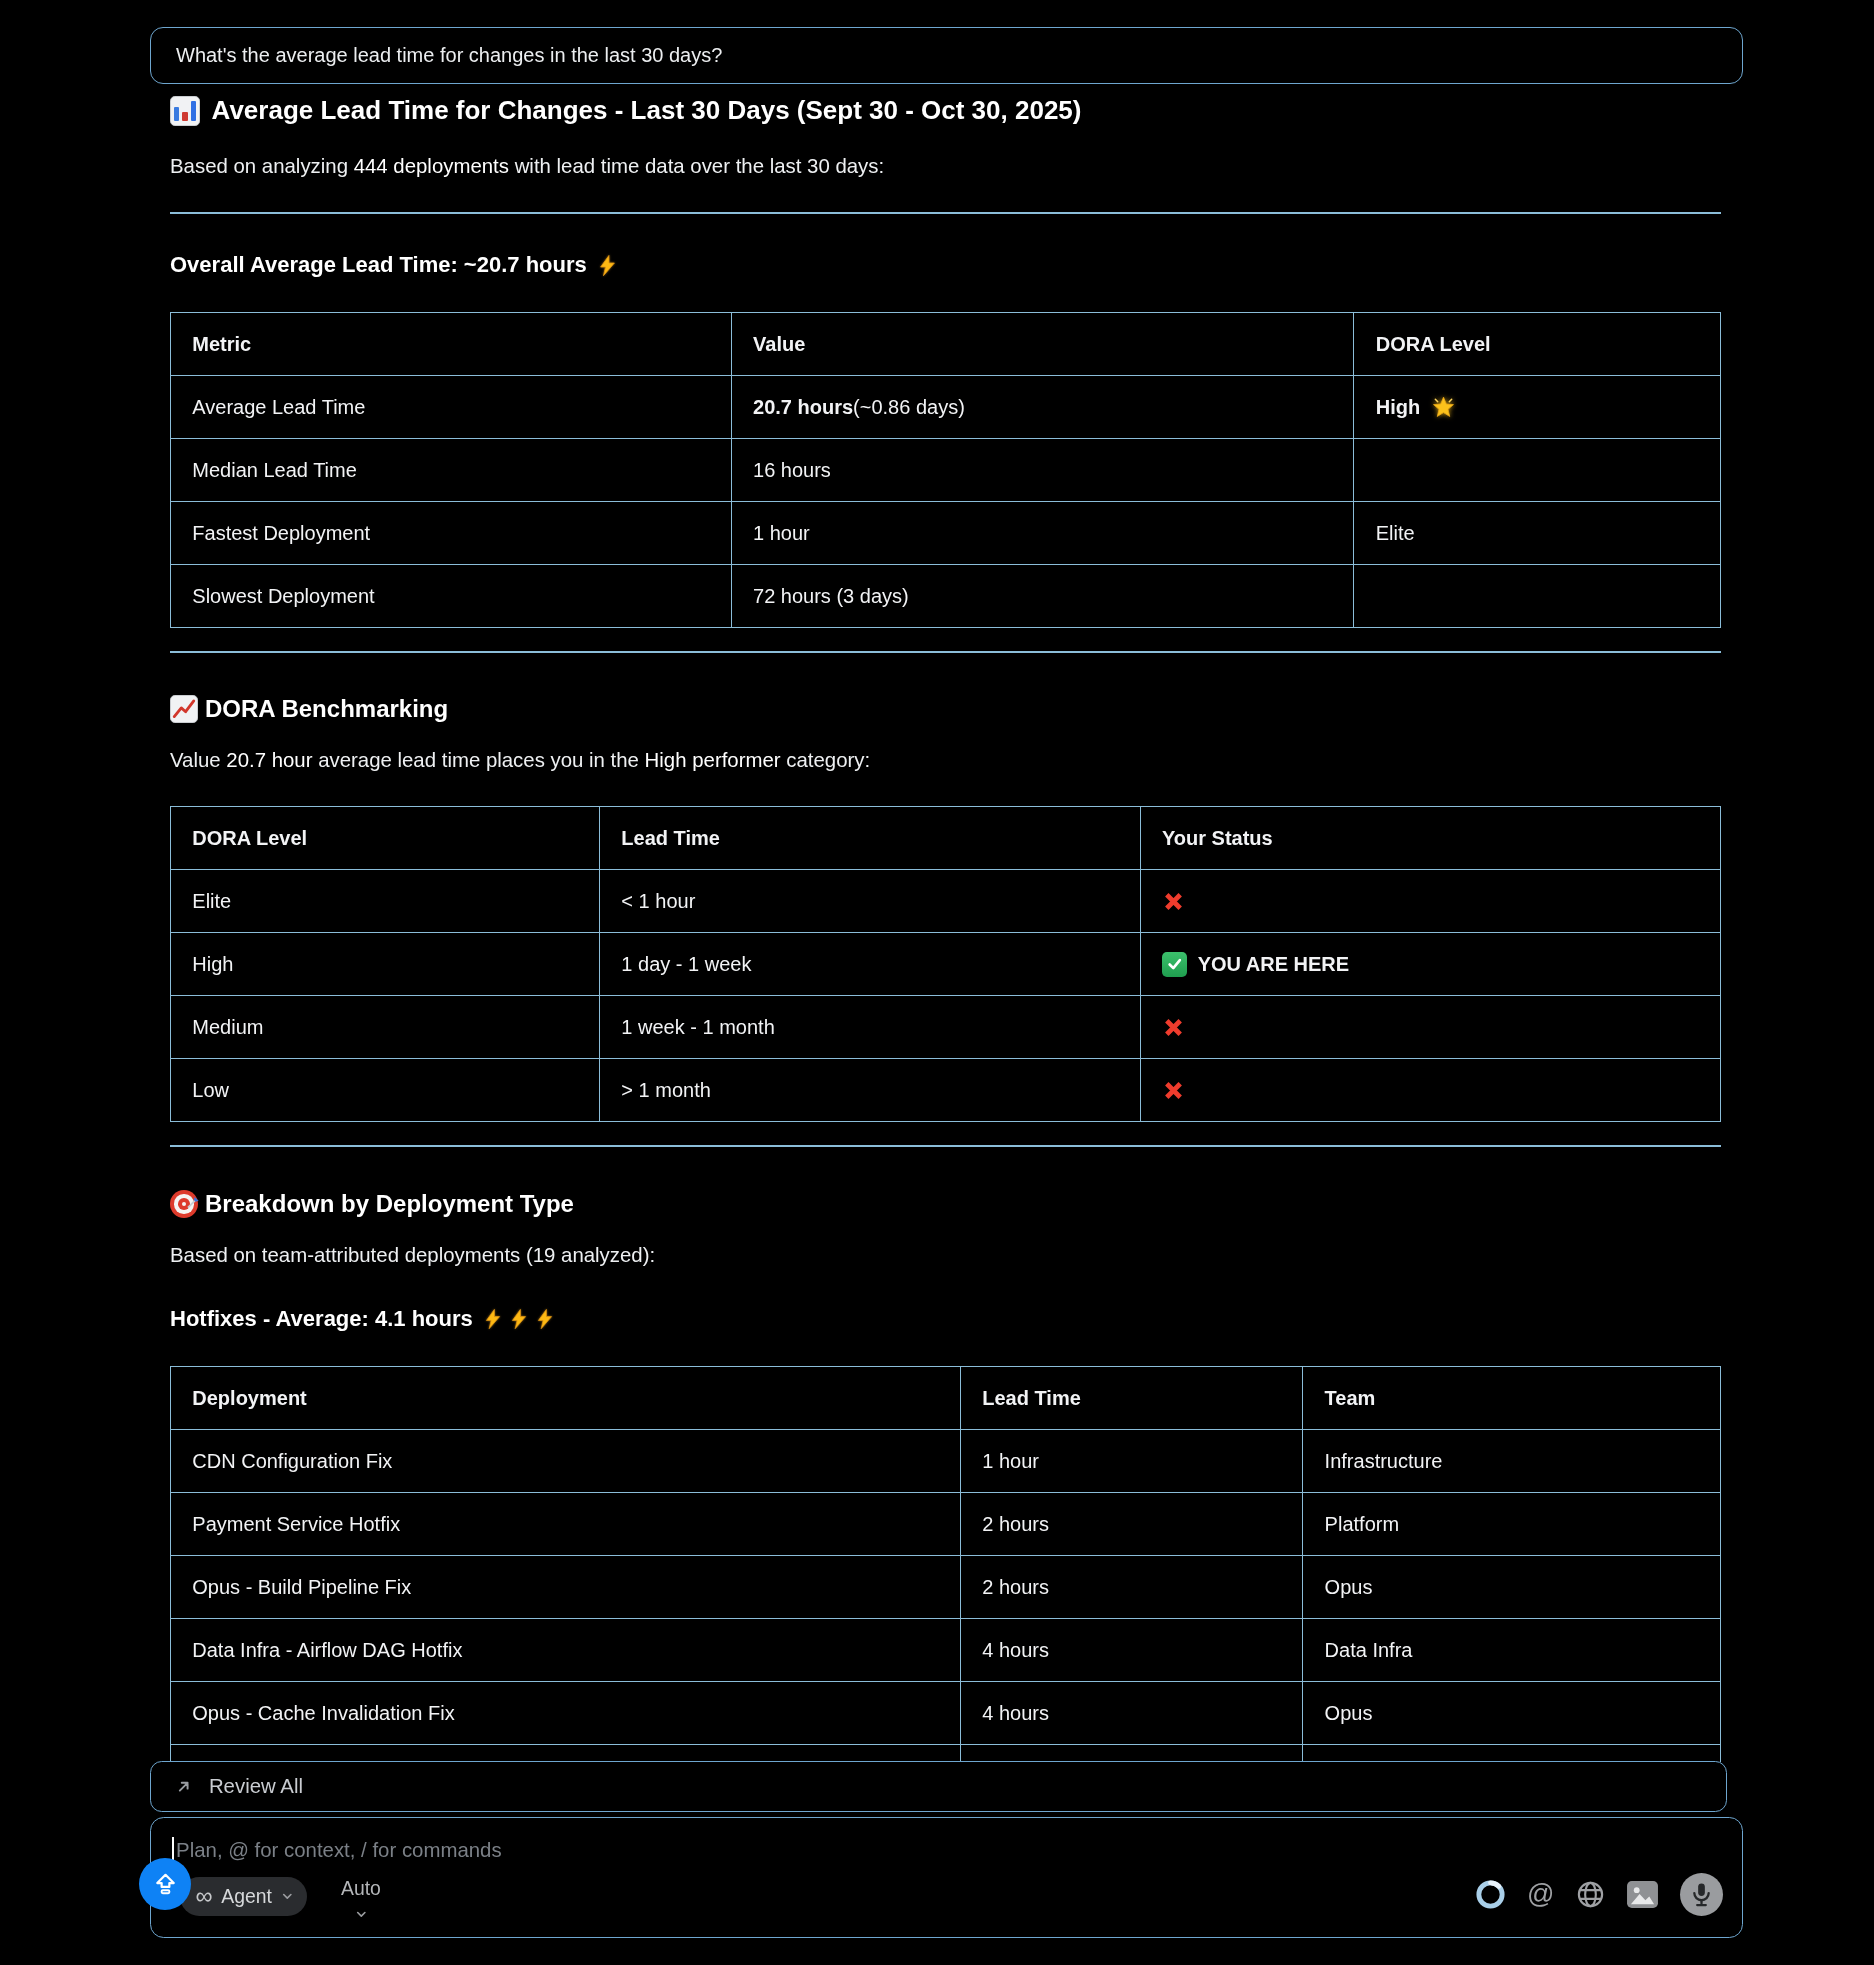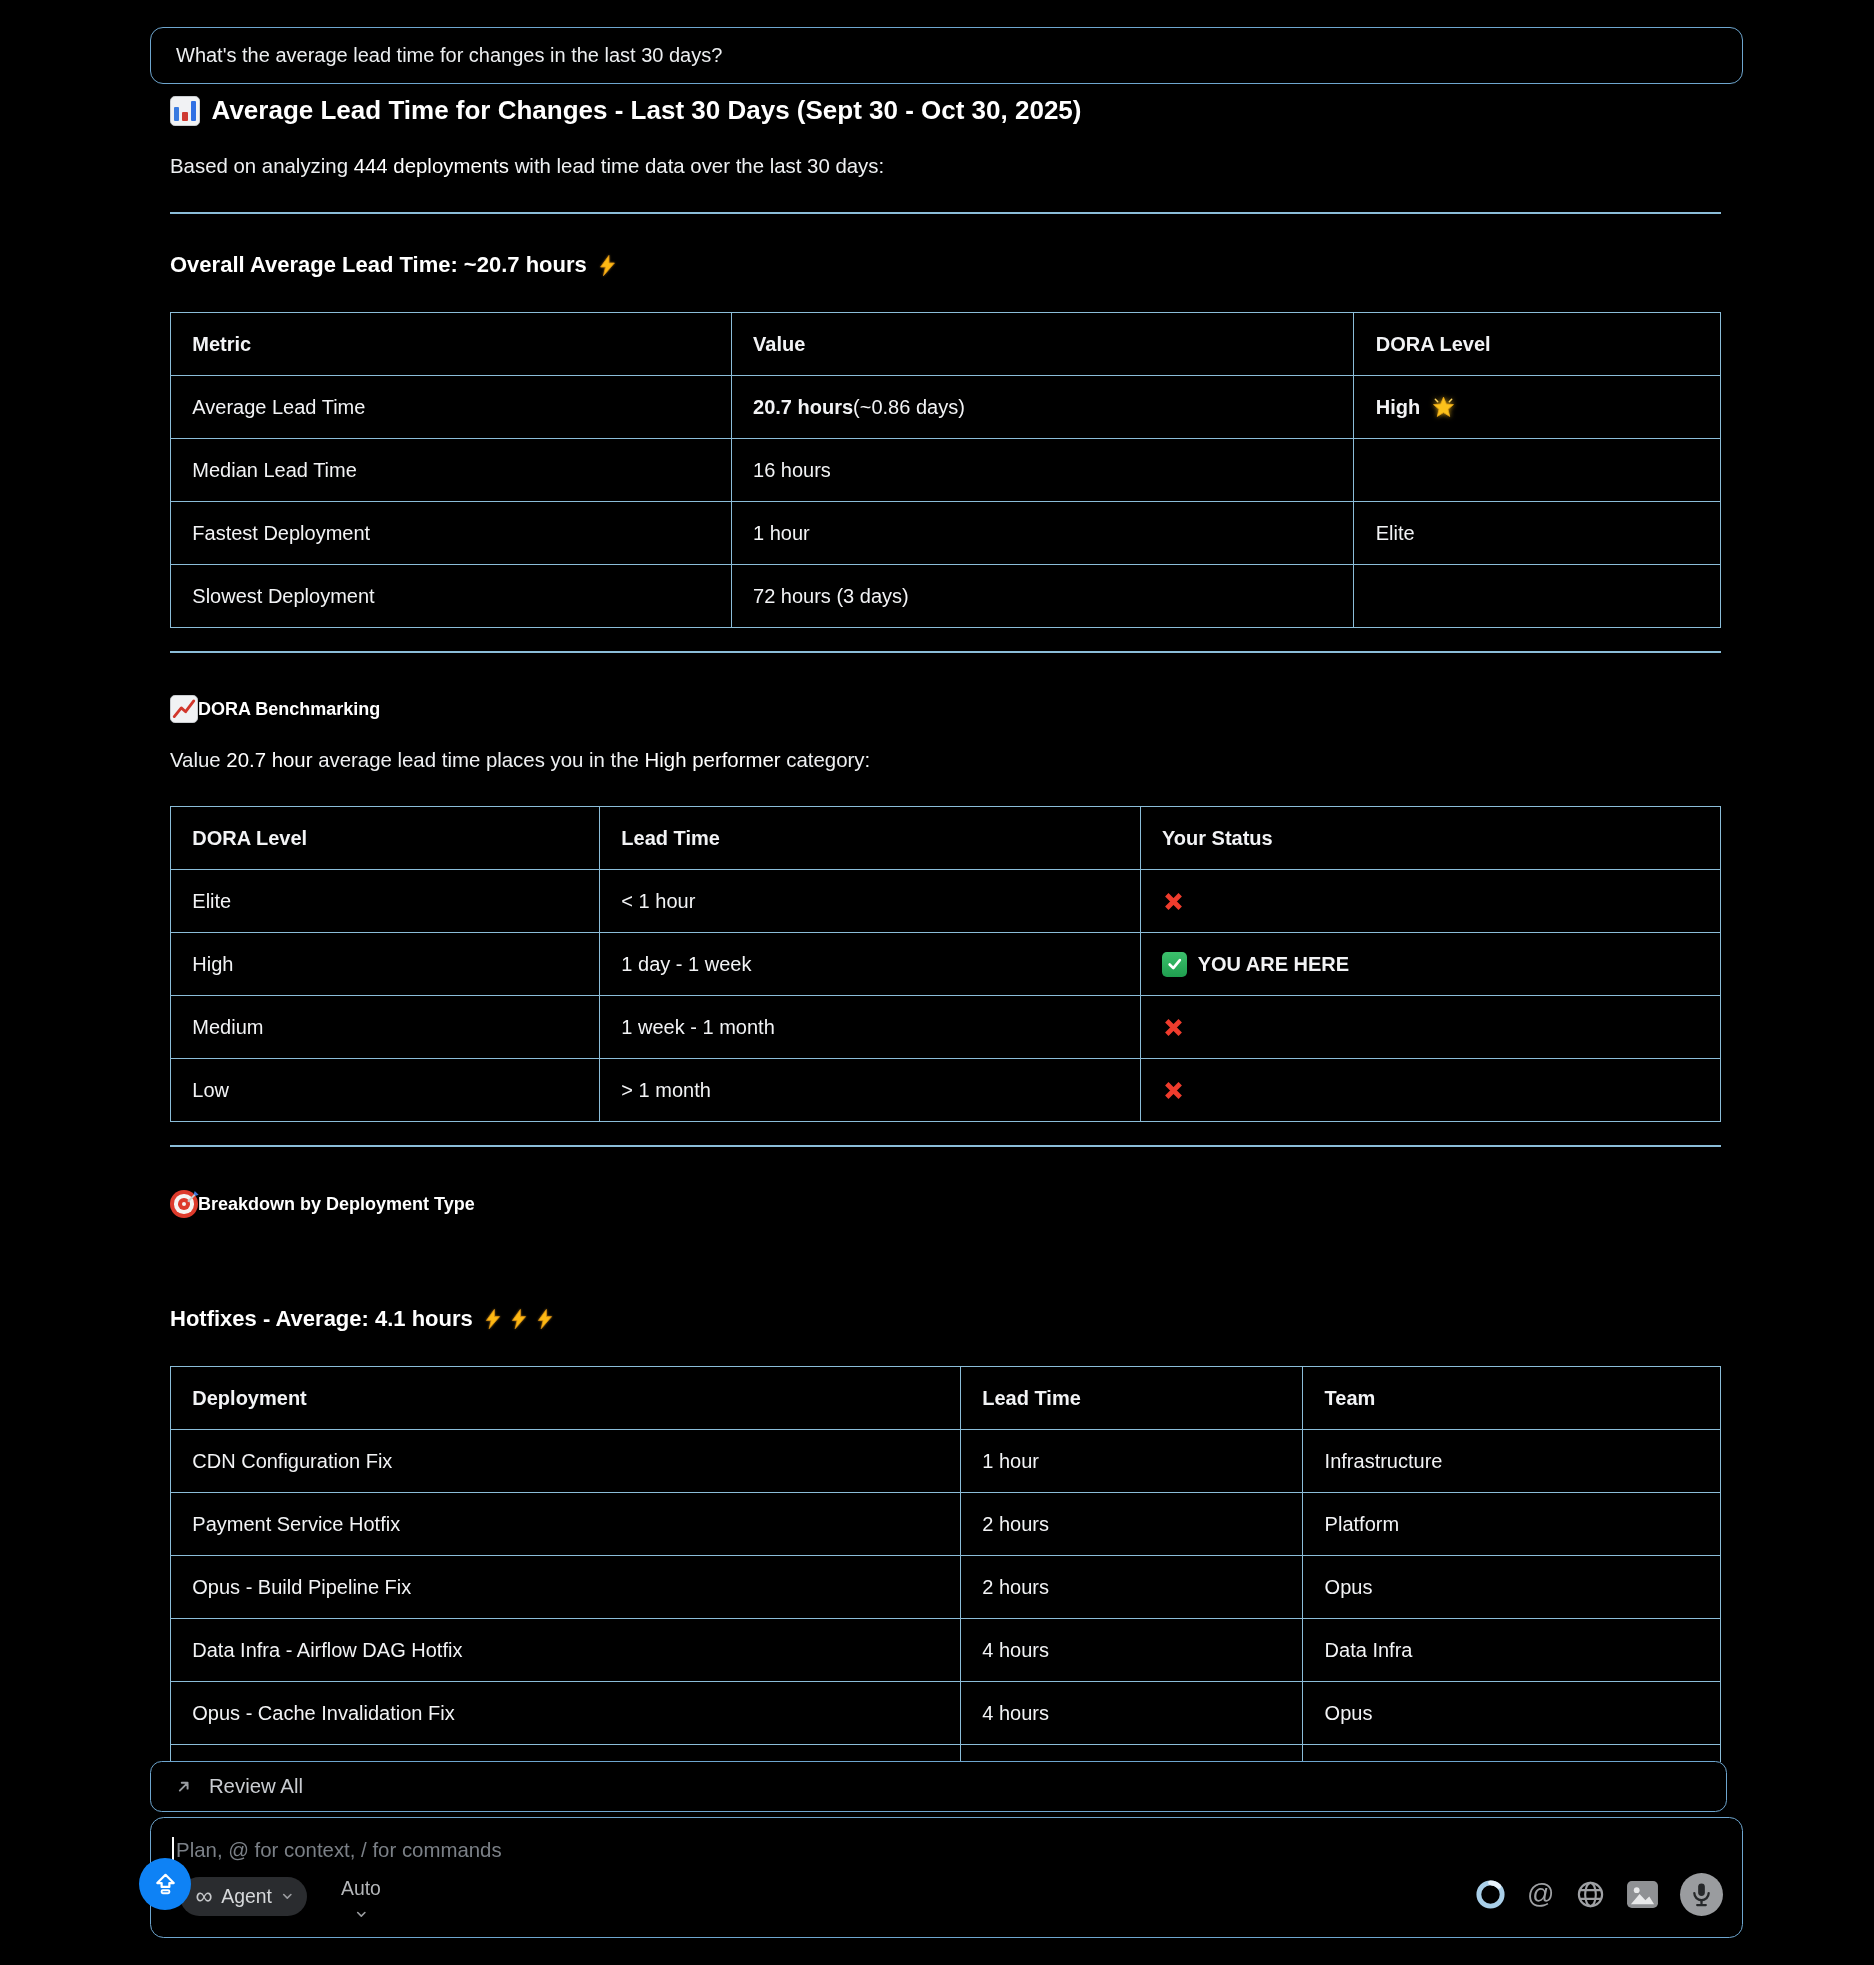--- a/index.html
+++ b/index.html
@@ -10,21 +10,21 @@
   
   .question-box {
     position:absolute; left:150px; top:27px; width:1593px; height:57px;
     border:1.9px solid #6ea6cf; border-radius:13px; background:#000;
     display:flex; align-items:center; padding:0 25px; font-size:20px; color:#eceef0;
   }
 
   
   .content { position:absolute; left:170px; width:1551px; }
   .title-row { display:flex; align-items:center; gap:11.6px; font-size:26px; font-weight:700; color:#fff; }
-  .h2-row    { display:flex; align-items:center; gap:0; font-size:18px; font-weight:700; color:#fff; }
+  .h2-row    { display:flex; align-items:center; gap:7px; font-size:24px; font-weight:700; color:#fff; }
   .h3-row    { display:flex; align-items:center; gap:9.7px; font-size:22px; font-weight:700; color:#fff; }
   .para { font-size:20.4px; color:#eef0f2; }
   .para b { font-weight:400; color:#fff; }
   .hr { position:absolute; left:170px; width:1551px; height:1.9px; background:#8bbdd9; }
 
   
   .tbl { position:absolute; left:170px; width:1551px; border:1.9px solid #8bbdd9; border-bottom:none; background:#000; }
   .tbl .trow { display:flex; height:63px; }
   .tbl .trow .tcell {
     display:flex; align-items:center; gap:10.7px; padding:0 11.6px 0 21.3px;
@@ -270,20 +270,23 @@
           </span>
         <span class="dart"><svg width="13.6" height="13.6" viewBox="0 0 14 14">
               <path d="M2 12 L10 4" stroke="#c8cdd2" stroke-width="2"></path>
               <path d="M9 1 L13 5 L10 6 L8 4 Z" fill="#3c74d9"></path>
             </svg></span>
       </span>
       <span>Breakdown by Deployment Type</span>
     </div>
   </div>
 
+  <div class="content" style="top:1244px;">
+    <div class="para">Based on team-attributed deployments (19 analyzed):</div>
+  </div>
 
   <div class="content" style="top:1306px;">
     <div class="h3-row">
       <span>Hotfixes - Average: 4.1 hours</span>
       <span class="ico zap">
           <svg width="22" height="22" viewBox="0 0 24 24">
             <path d="M13.5 1.5 L4.8 13.6 h5.1 L7.8 22.6 L19.2 9.4 h-5.6 Z" fill="#fdb913" stroke="#e09112" stroke-width="0.8"></path>
           </svg>
         </span>
       <span class="ico zap" style="margin-left:-5.8px;">

